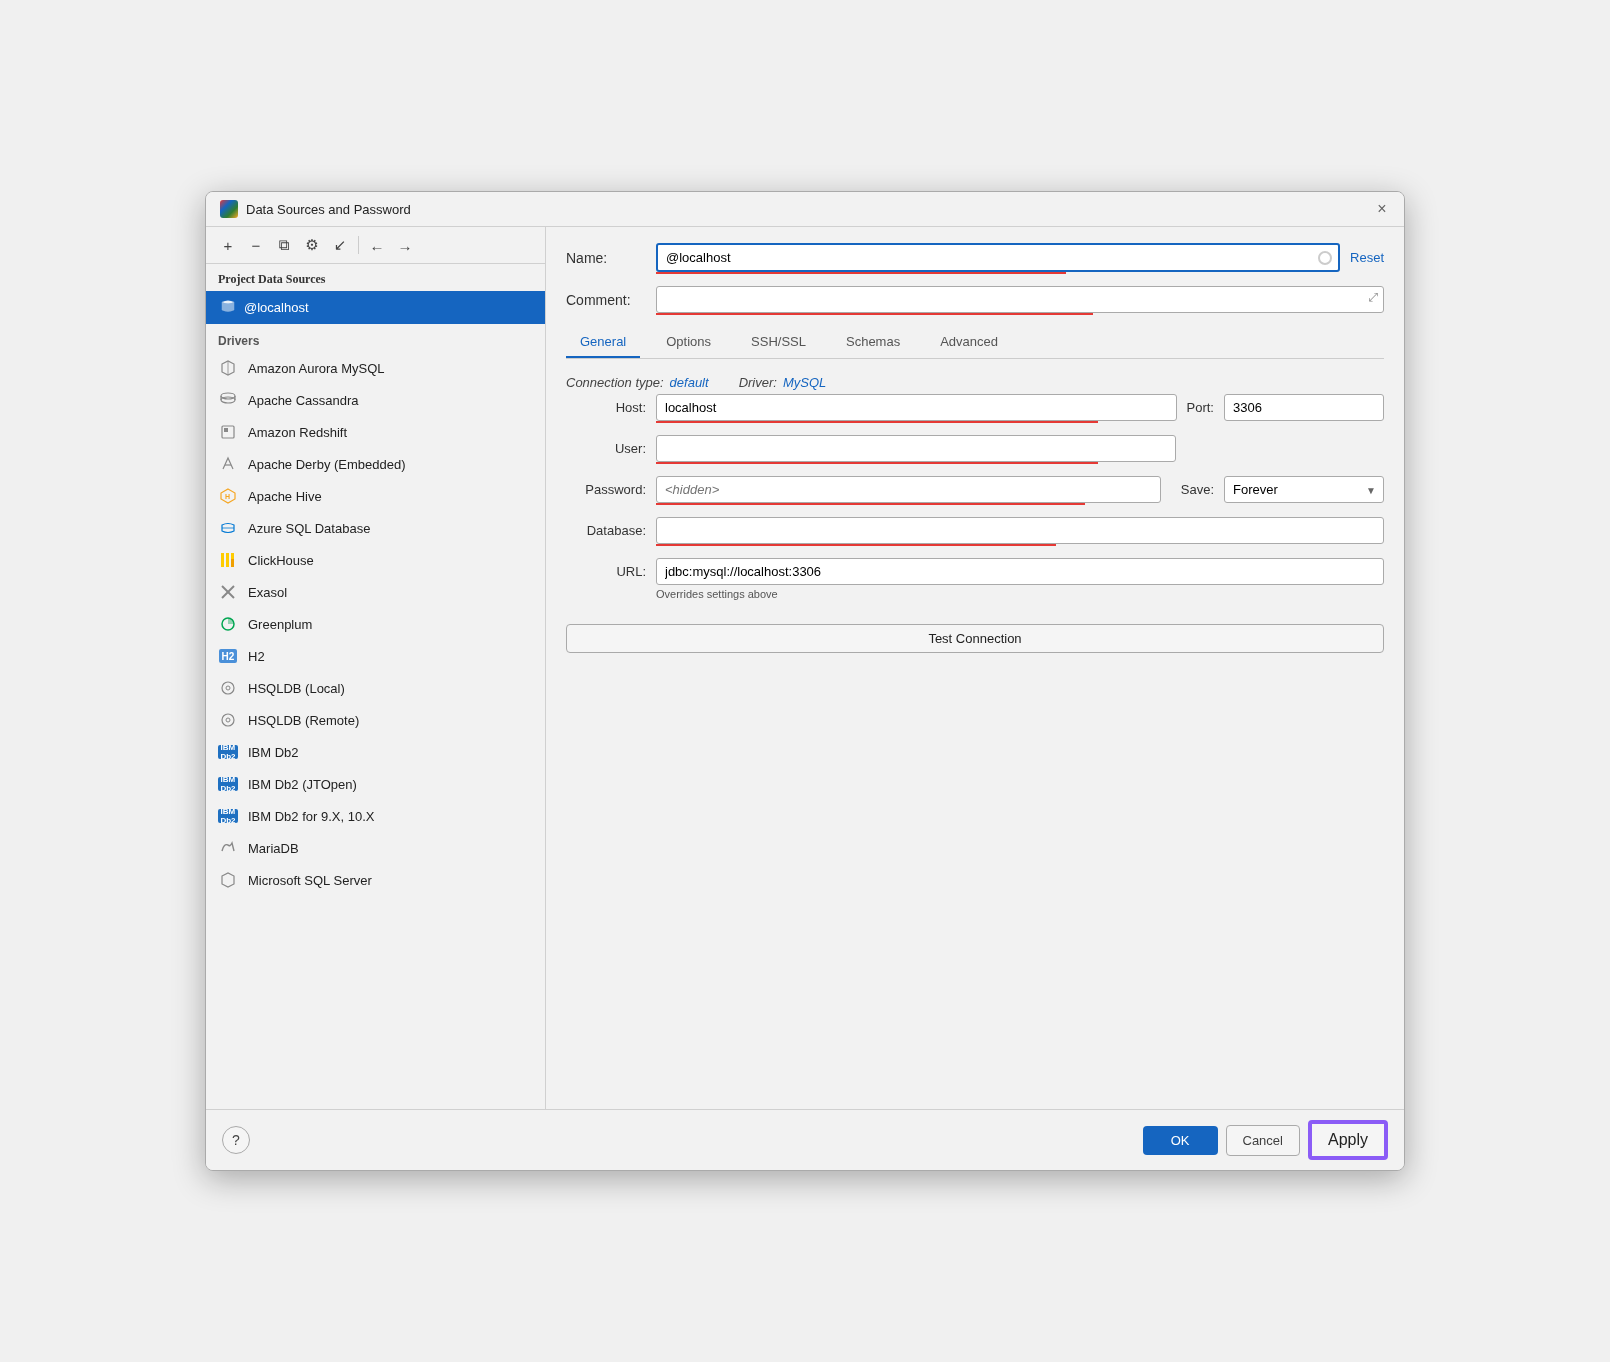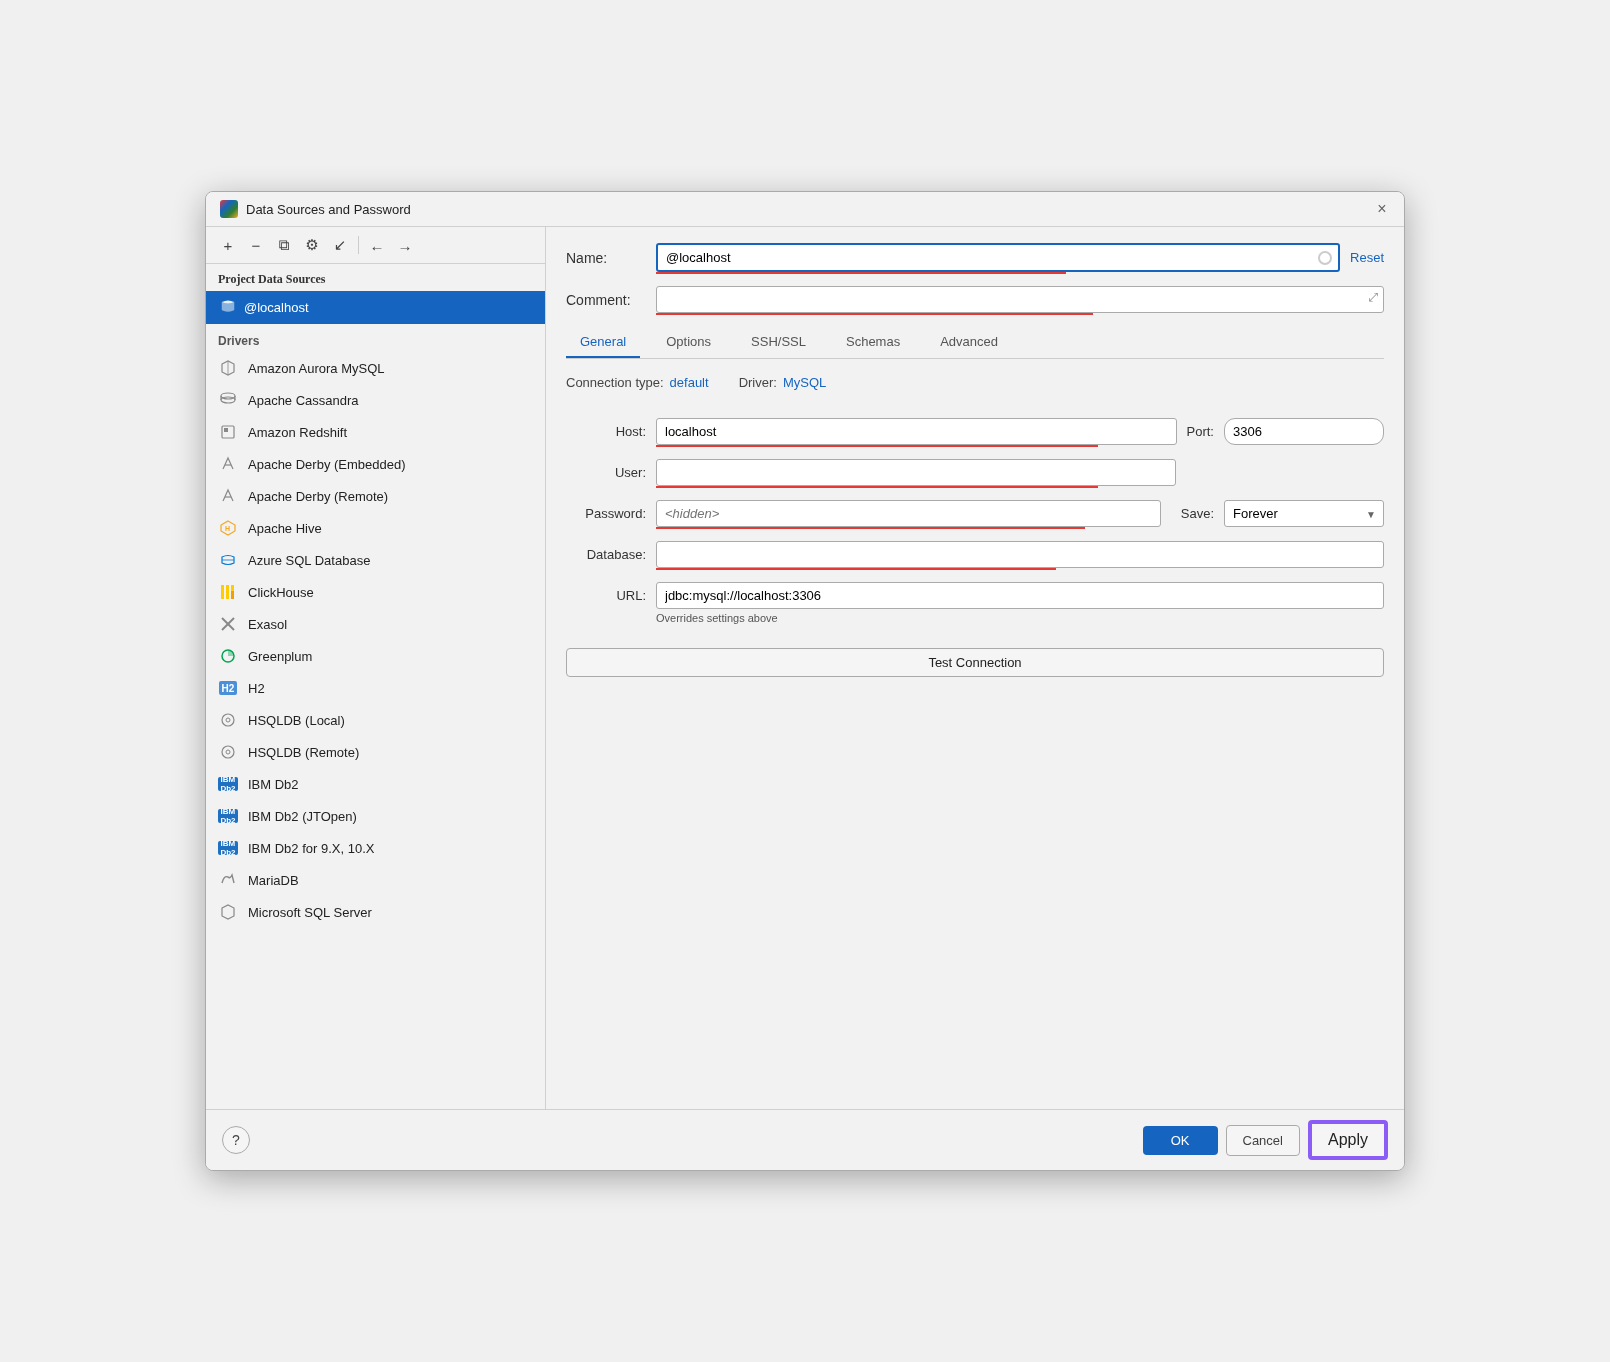--- a/index.html
+++ b/index.html
@@ -271,23 +271,24 @@
     .tab.active {
       color: #1565c0;
       border-bottom: 2px solid #1565c0;
       font-weight: 500;
     }
     
     .conn-type-row {
       display: flex;
       align-items: flex-end;
       gap: 6px;
-      margin-bottom: 28px;
+      margin-bottom: 4px;
       font-size: 13px;
       color: #444;
+      font-style: italic;
     }
     .conn-link {
       color: #1565c0;
       cursor: pointer;
       text-decoration: none;
     }
     
     .host-port-row {
       display: flex;
       align-items: flex-start;
@@ -329,21 +330,21 @@
       padding-top: 6px;
       flex-shrink: 0;
     }
     .port-input-wrap {
       position: relative;
       width: 160px;
     }
     .port-input {
       width: 100%;
       border: 1px solid #aaa;
-      border-radius: 11px;
+      border-radius: 3px;
       padding: 5px 8px;
       font-size: 13px;
       background: white;
       outline: none;
     }
     
     .field-row {
       display: flex;
       align-items: flex-start;
       gap: 10px;
@@ -663,29 +664,20 @@
         <div class="driver-item">
           <div class="driver-icon">
             <svg width="18" height="18" viewBox="0 0 18 18">
                 <path d="M4 14 L9 3 L14 14" fill="none" stroke="#888" stroke-width="1.2"></path>
                 <line x1="6" y1="10" x2="12" y2="10" stroke="#888" stroke-width="1.2"></line>
               </svg>
           </div>
           <span class="driver-name">Apache Derby (Embedded)</span>
         </div>
 
-        <div class="driver-item">
-          <div class="driver-icon">
-            <svg width="18" height="18" viewBox="0 0 18 18">
-                <path d="M4 14 L9 3 L14 14" fill="none" stroke="#888" stroke-width="1.2"></path>
-                <line x1="6" y1="10" x2="12" y2="10" stroke="#888" stroke-width="1.2"></line>
-              </svg>
-          </div>
-          <span class="driver-name">Apache Derby (Remote)</span>
-        </div>
 
         <div class="driver-item">
           <div class="driver-icon">
             <svg width="18" height="18" viewBox="0 0 18 18">
                 <polygon points="9,2 16,6 16,12 9,16 2,12 2,6" fill="none" stroke="#f5a623" stroke-width="1.2"></polygon>
                 <text x="6" y="12" font-size="7" fill="#f5a623" font-weight="bold">H</text>
               </svg>
           </div>
           <span class="driver-name">Apache Hive</span>
         </div>

